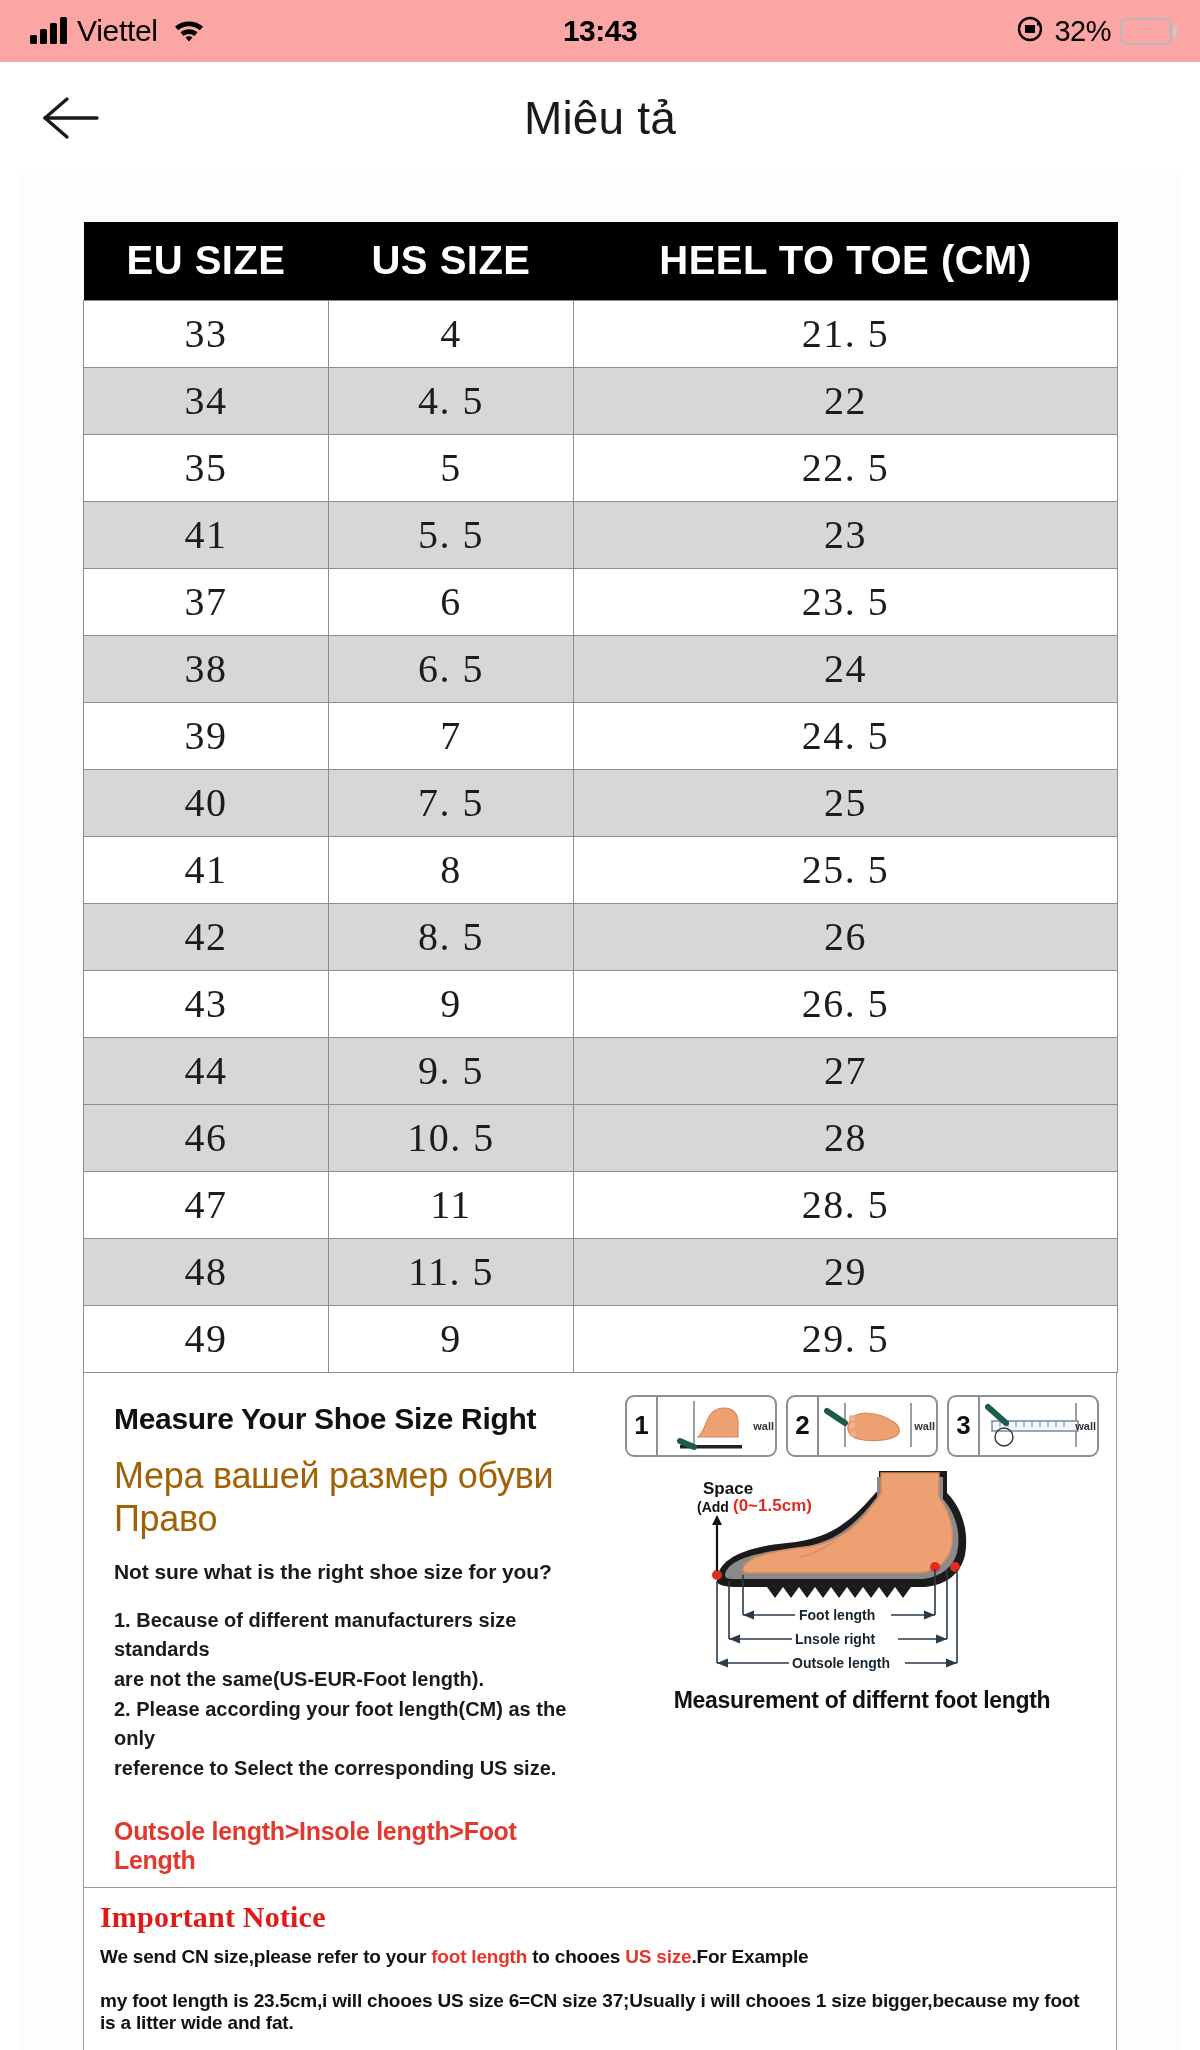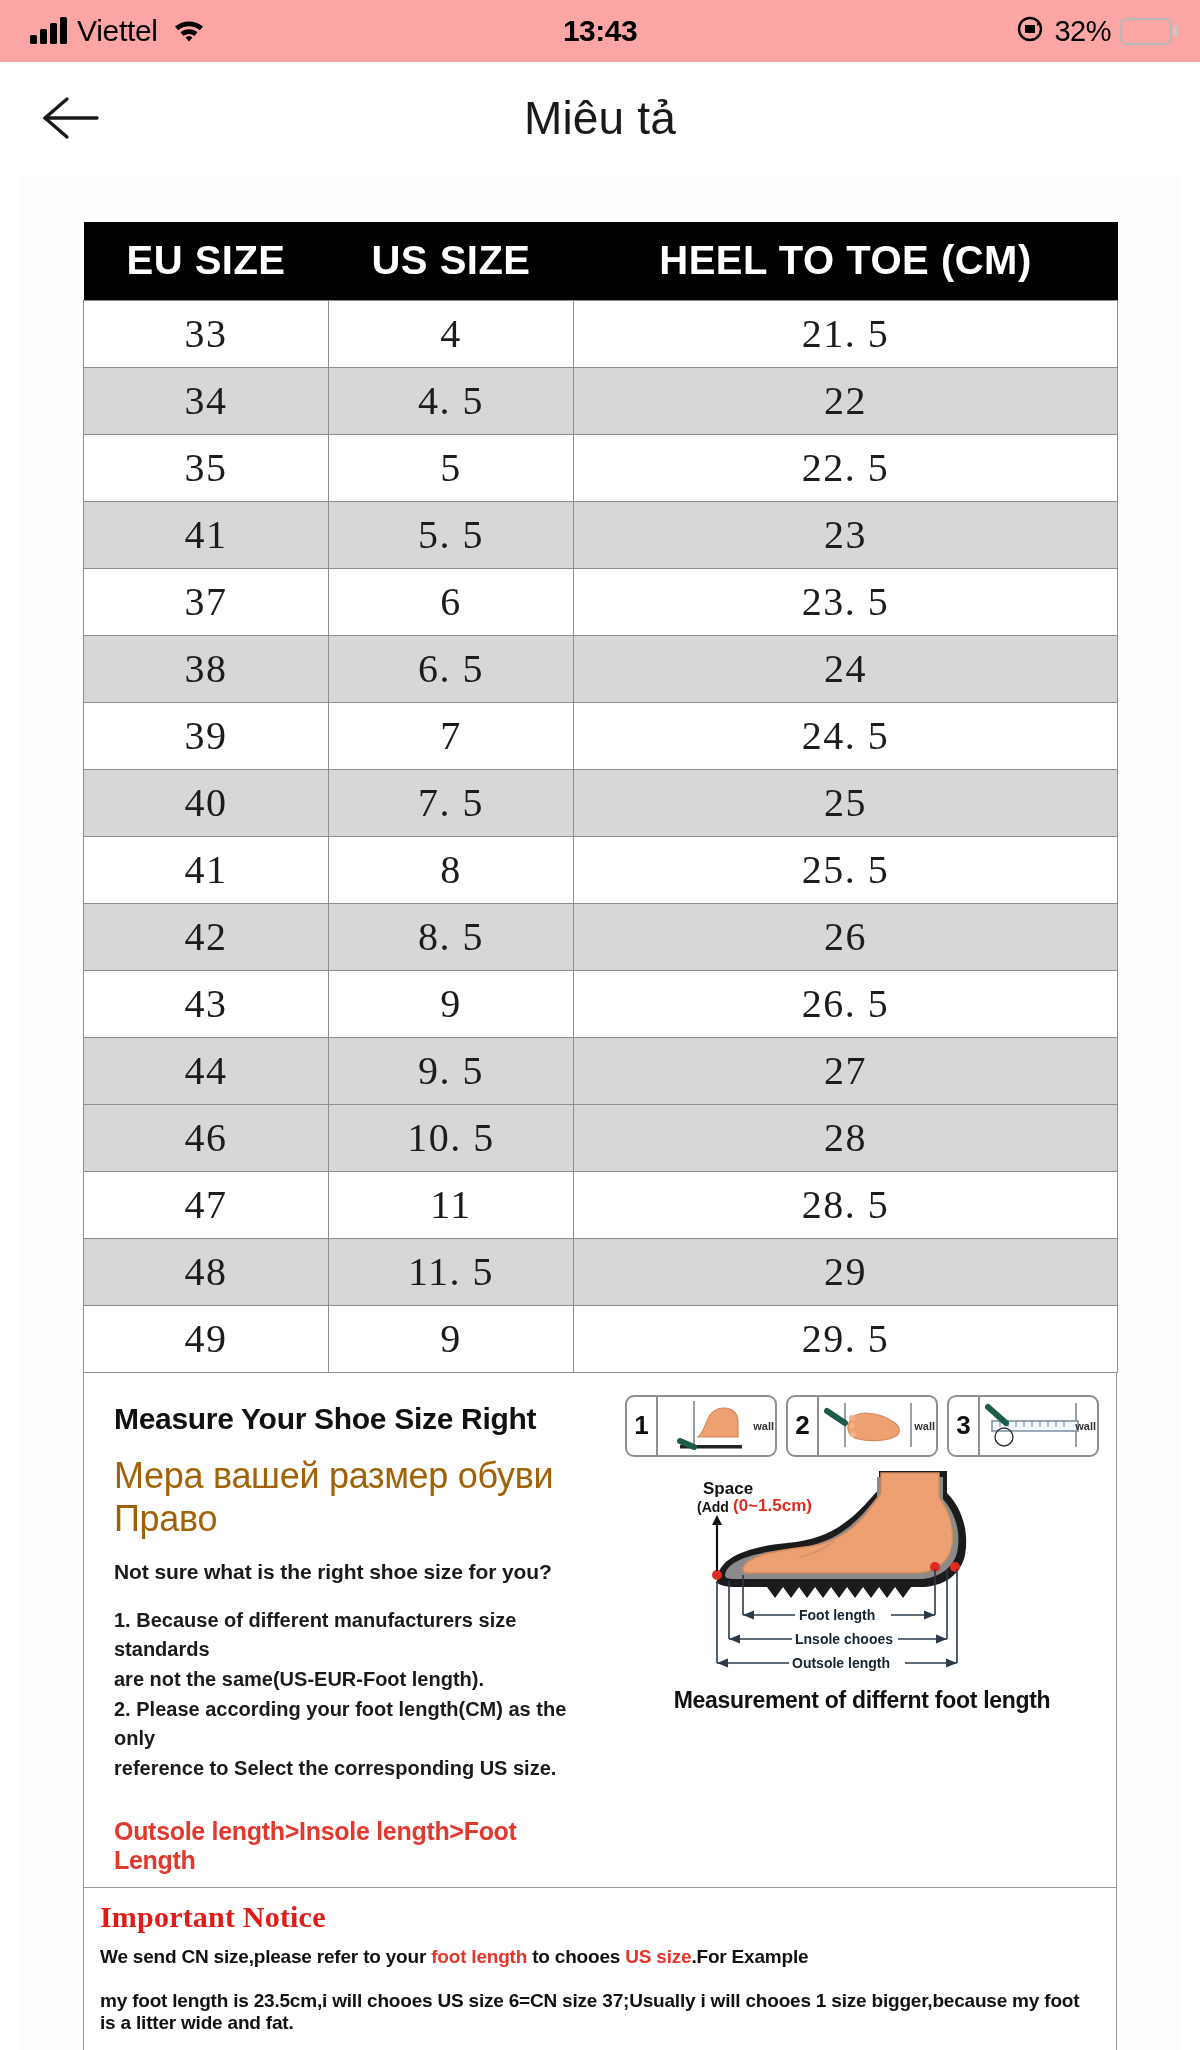--- a/index.html
+++ b/index.html
@@ -591,21 +591,21 @@
           </g>
 
           <rect x="148" y="143" width="96" height="17" fill="#ffffff"></rect>
           <rect x="145" y="167" width="106" height="17" fill="#ffffff"></rect>
           <rect x="142" y="191" width="116" height="17" fill="#ffffff"></rect>
         </svg>
         <div style="position:absolute; left:56px; top:16px; font-size:17px; font-weight:bold; color:#111;">Space</div>
         <div style="position:absolute; left:50px; top:36px; font-size:14px; font-weight:bold; color:#111;">(Add</div>
         <div style="position:absolute; left:86px; top:33px; font-size:17px; font-weight:bold; color:#e02b20;">(0~1.5cm)</div>
         <div style="position:absolute; left:152px; top:144px; font-size:14px; font-weight:bold; color:#16242f;">Foot length</div>
-        <div style="position:absolute; left:148px; top:168px; font-size:14px; font-weight:bold; color:#16242f;">Lnsole chooes</div>
+        <div style="position:absolute; left:148px; top:168px; font-size:14px; font-weight:bold; color:#16242f;">Lnsole right</div>
         <div style="position:absolute; left:145px; top:192px; font-size:14px; font-weight:bold; color:#16242f;">Outsole length</div>
       </div>
       <div class="diagram-caption">Measurement of differnt foot length</div>
     </div>
   </div>
 
   <div class="notice-panel">
     <div class="notice-title">Important Notice</div>
     <div class="notice-line">
       <span>We send CN size,please refer to your </span><span class="rd">foot length</span><span> to chooes </span><span class="rd">US size</span><span>.For Example</span>

